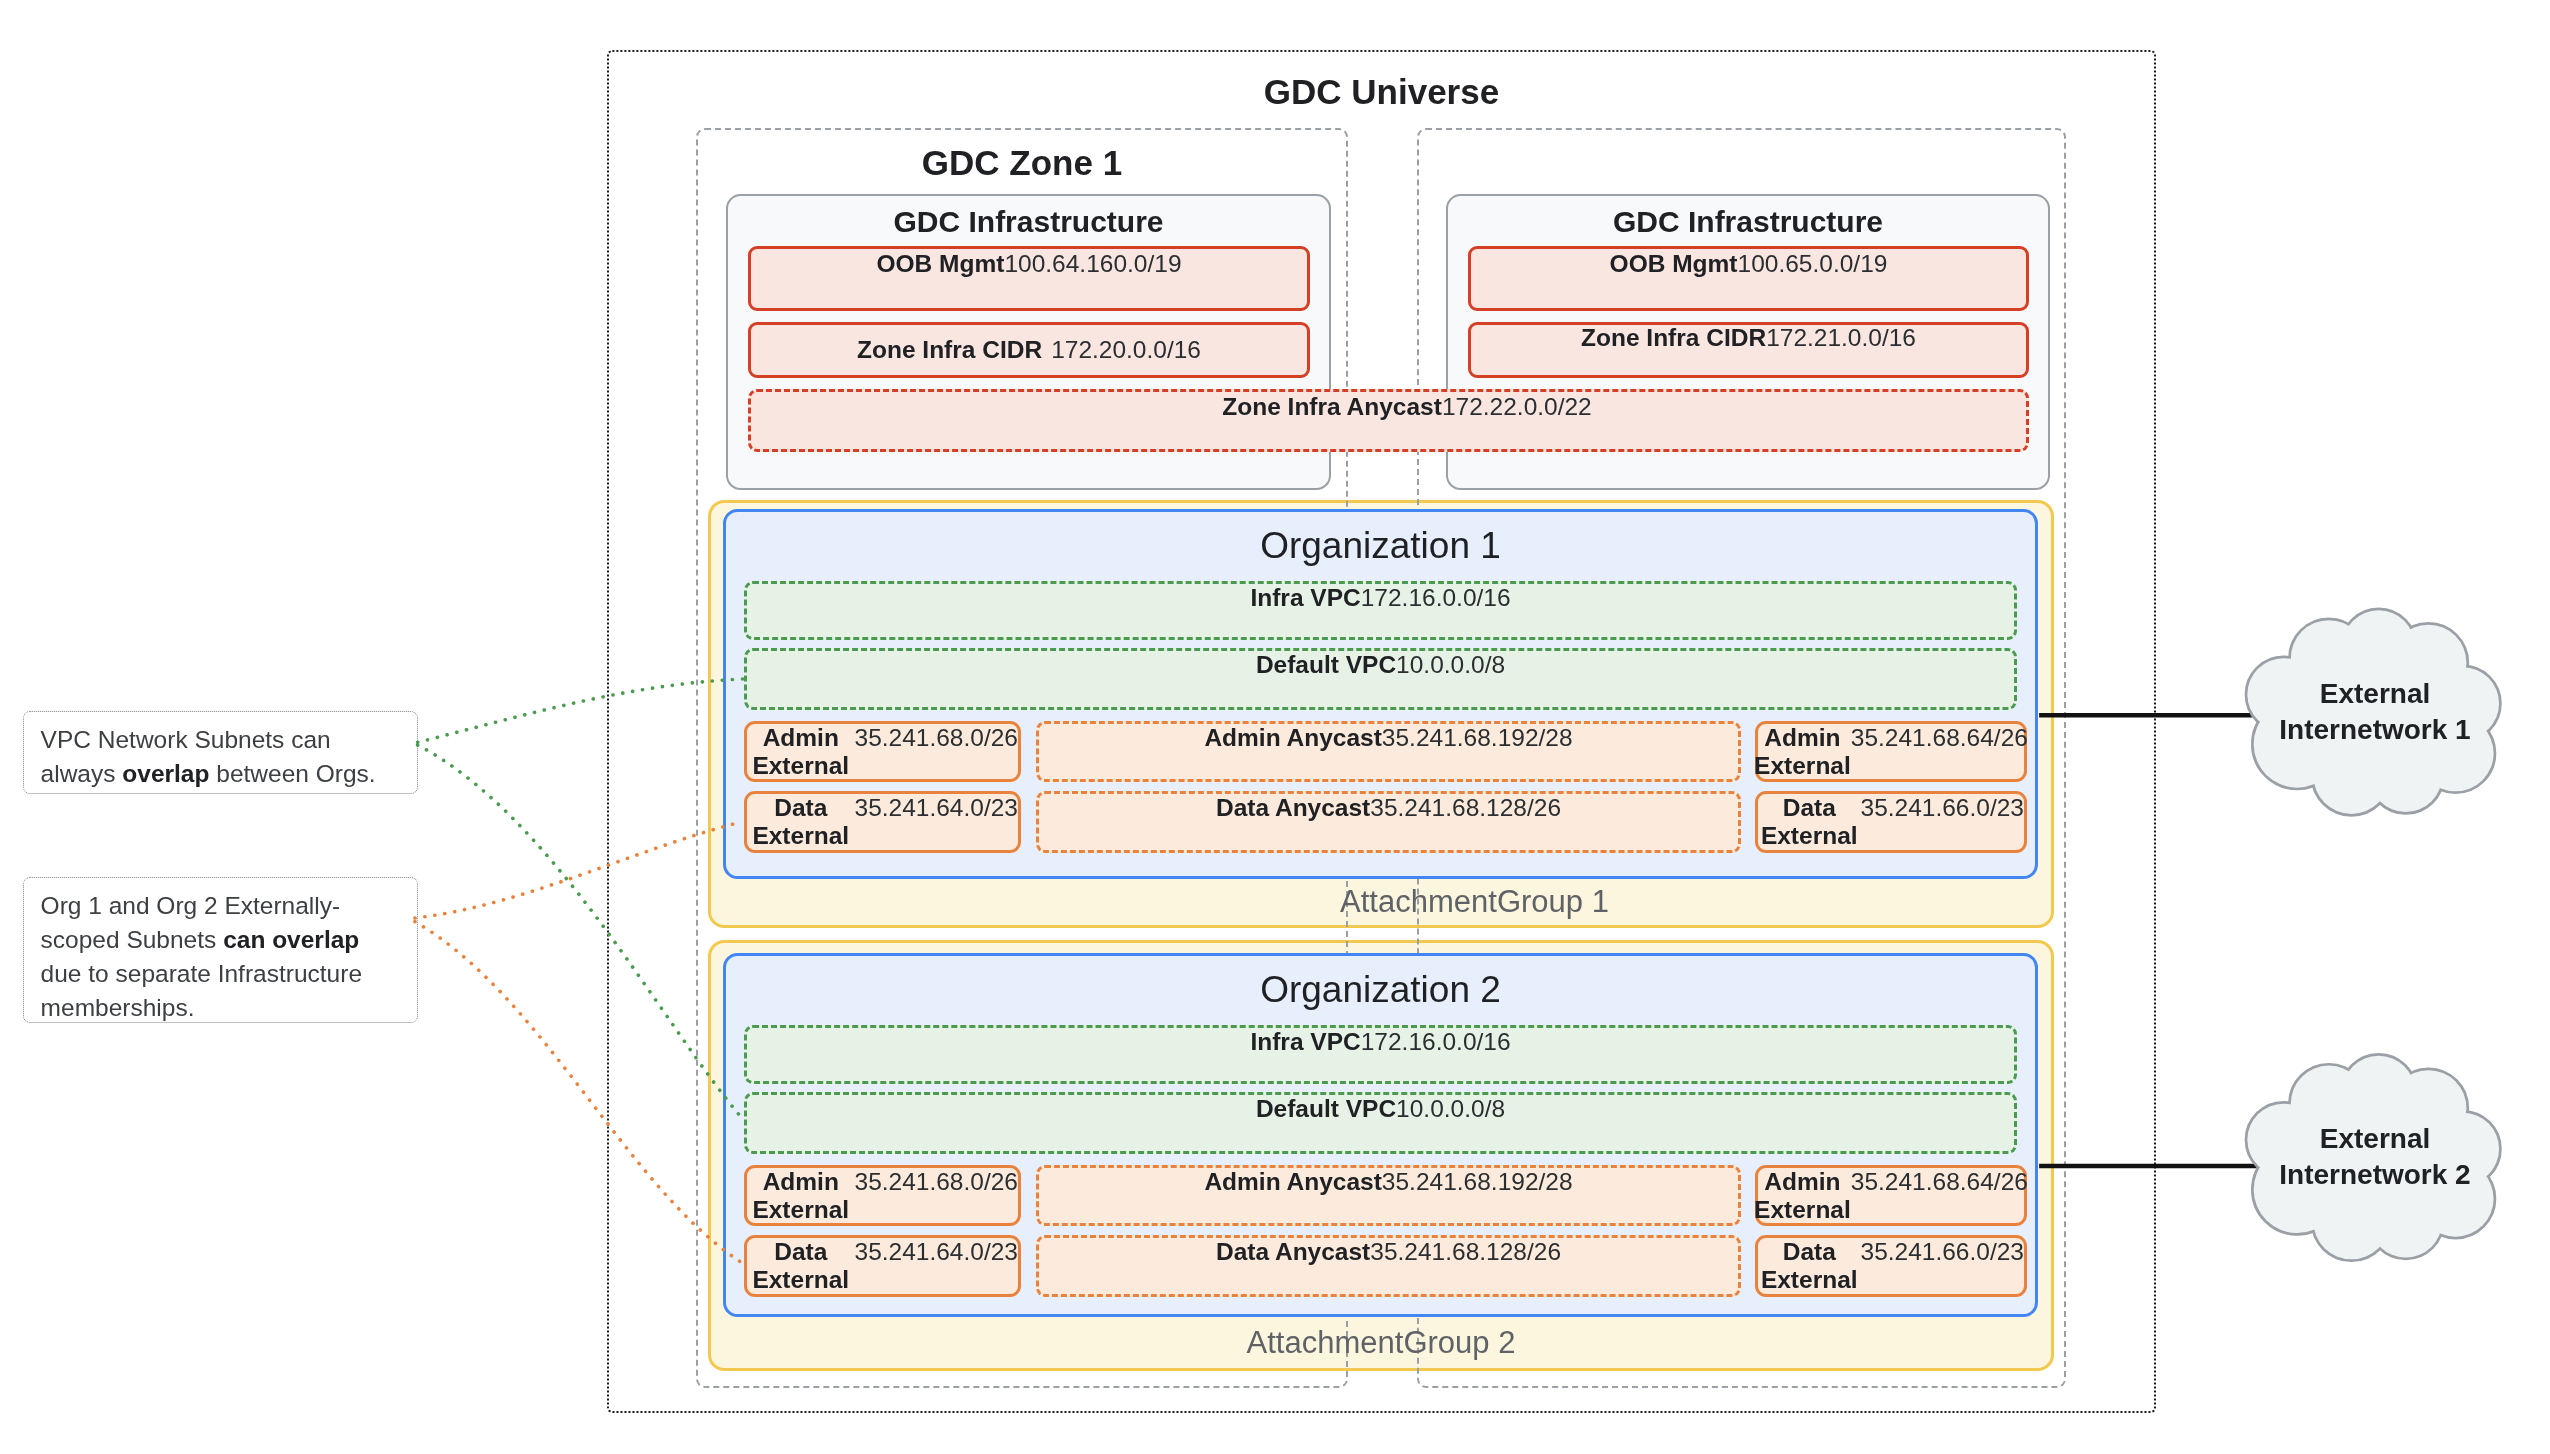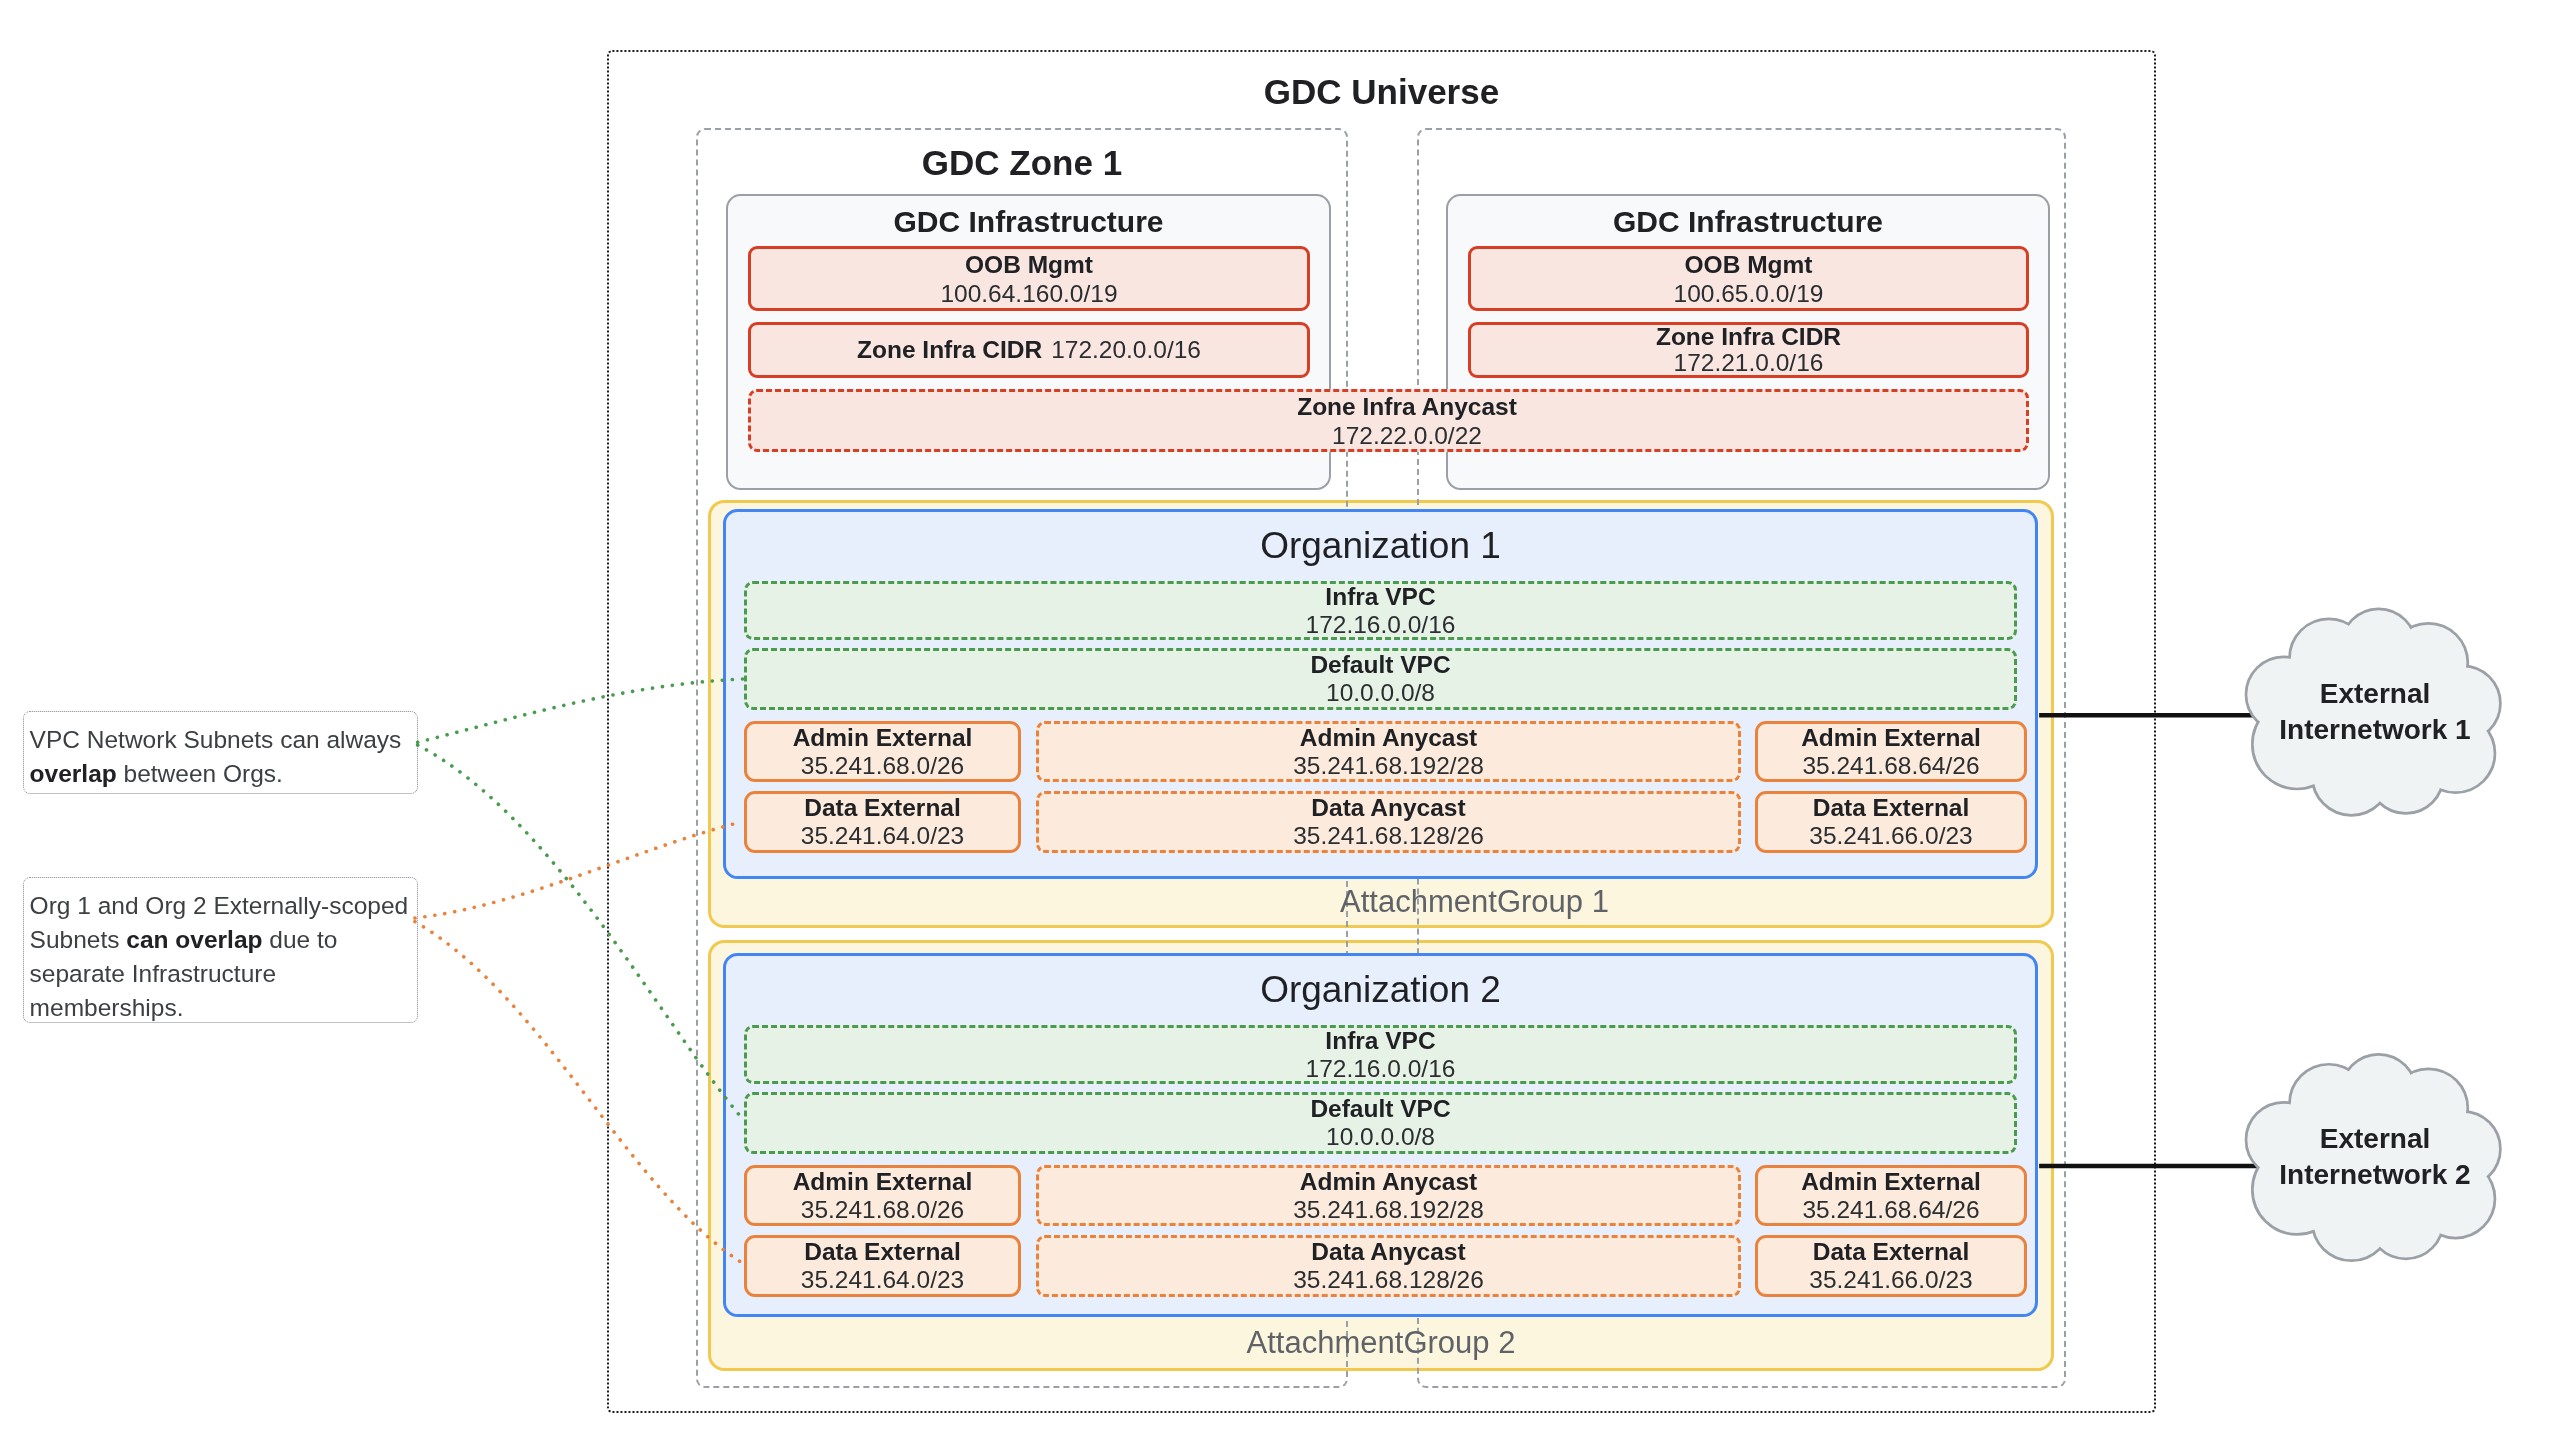--- a/index.html
+++ b/index.html
@@ -23,29 +23,29 @@
   .org{background:#E7EEFC;border:3.6px solid #4285F4;border-radius:14.5px;z-index:4;}
   .org-title{position:absolute;left:0;right:0;top:12.7px;text-align:center;
              font-size:37px;font-weight:400;color:#1f2023;}
   .green-dashed{position:absolute;box-sizing:border-box;background:#E7F2E6;
                 border:3.6px dashed #4A9B4F;border-radius:9px;}
   .orange-solid{position:absolute;box-sizing:border-box;background:#FCEBDC;
                 border:3.6px solid #E8823D;border-radius:11px;}
   .orange-dashed{position:absolute;box-sizing:border-box;background:#FCEBDC;
                  border:3.6px dashed #E8823D;border-radius:9px;}
   
-  .lines{display:flex;flex-direction:column;justify-content:center;height:100%;
+  .lines{display:flex;flex-direction:row;justify-content:center;height:100%;
          text-align:center;line-height:29px;font-size:24.5px;}
   .lbl{font-weight:bold;}
   .val{font-weight:400;color:#2b2e31;}
   .oneline{display:flex;align-items:center;justify-content:center;height:100%;
            font-size:24.5px;gap:9px;}
   
   .note{border:1.8px dotted #7d8590;border-radius:7.2px;background:#ffffff;z-index:5;
-        font-size:24.5px;line-height:34px;color:#3C4043;padding:11px 6px;}
+        font-size:24.5px;line-height:34px;color:#3C4043;padding:11px 17px;}
   .note b{color:#202124;}
   
   #overlay{position:absolute;left:0;top:0;z-index:6;pointer-events:none;}
   .cloud-label{z-index:7;font-size:28px;font-weight:bold;line-height:36px;text-align:center;}
 </style>
 </head>
 <body>
 
 <div id="root">
 

